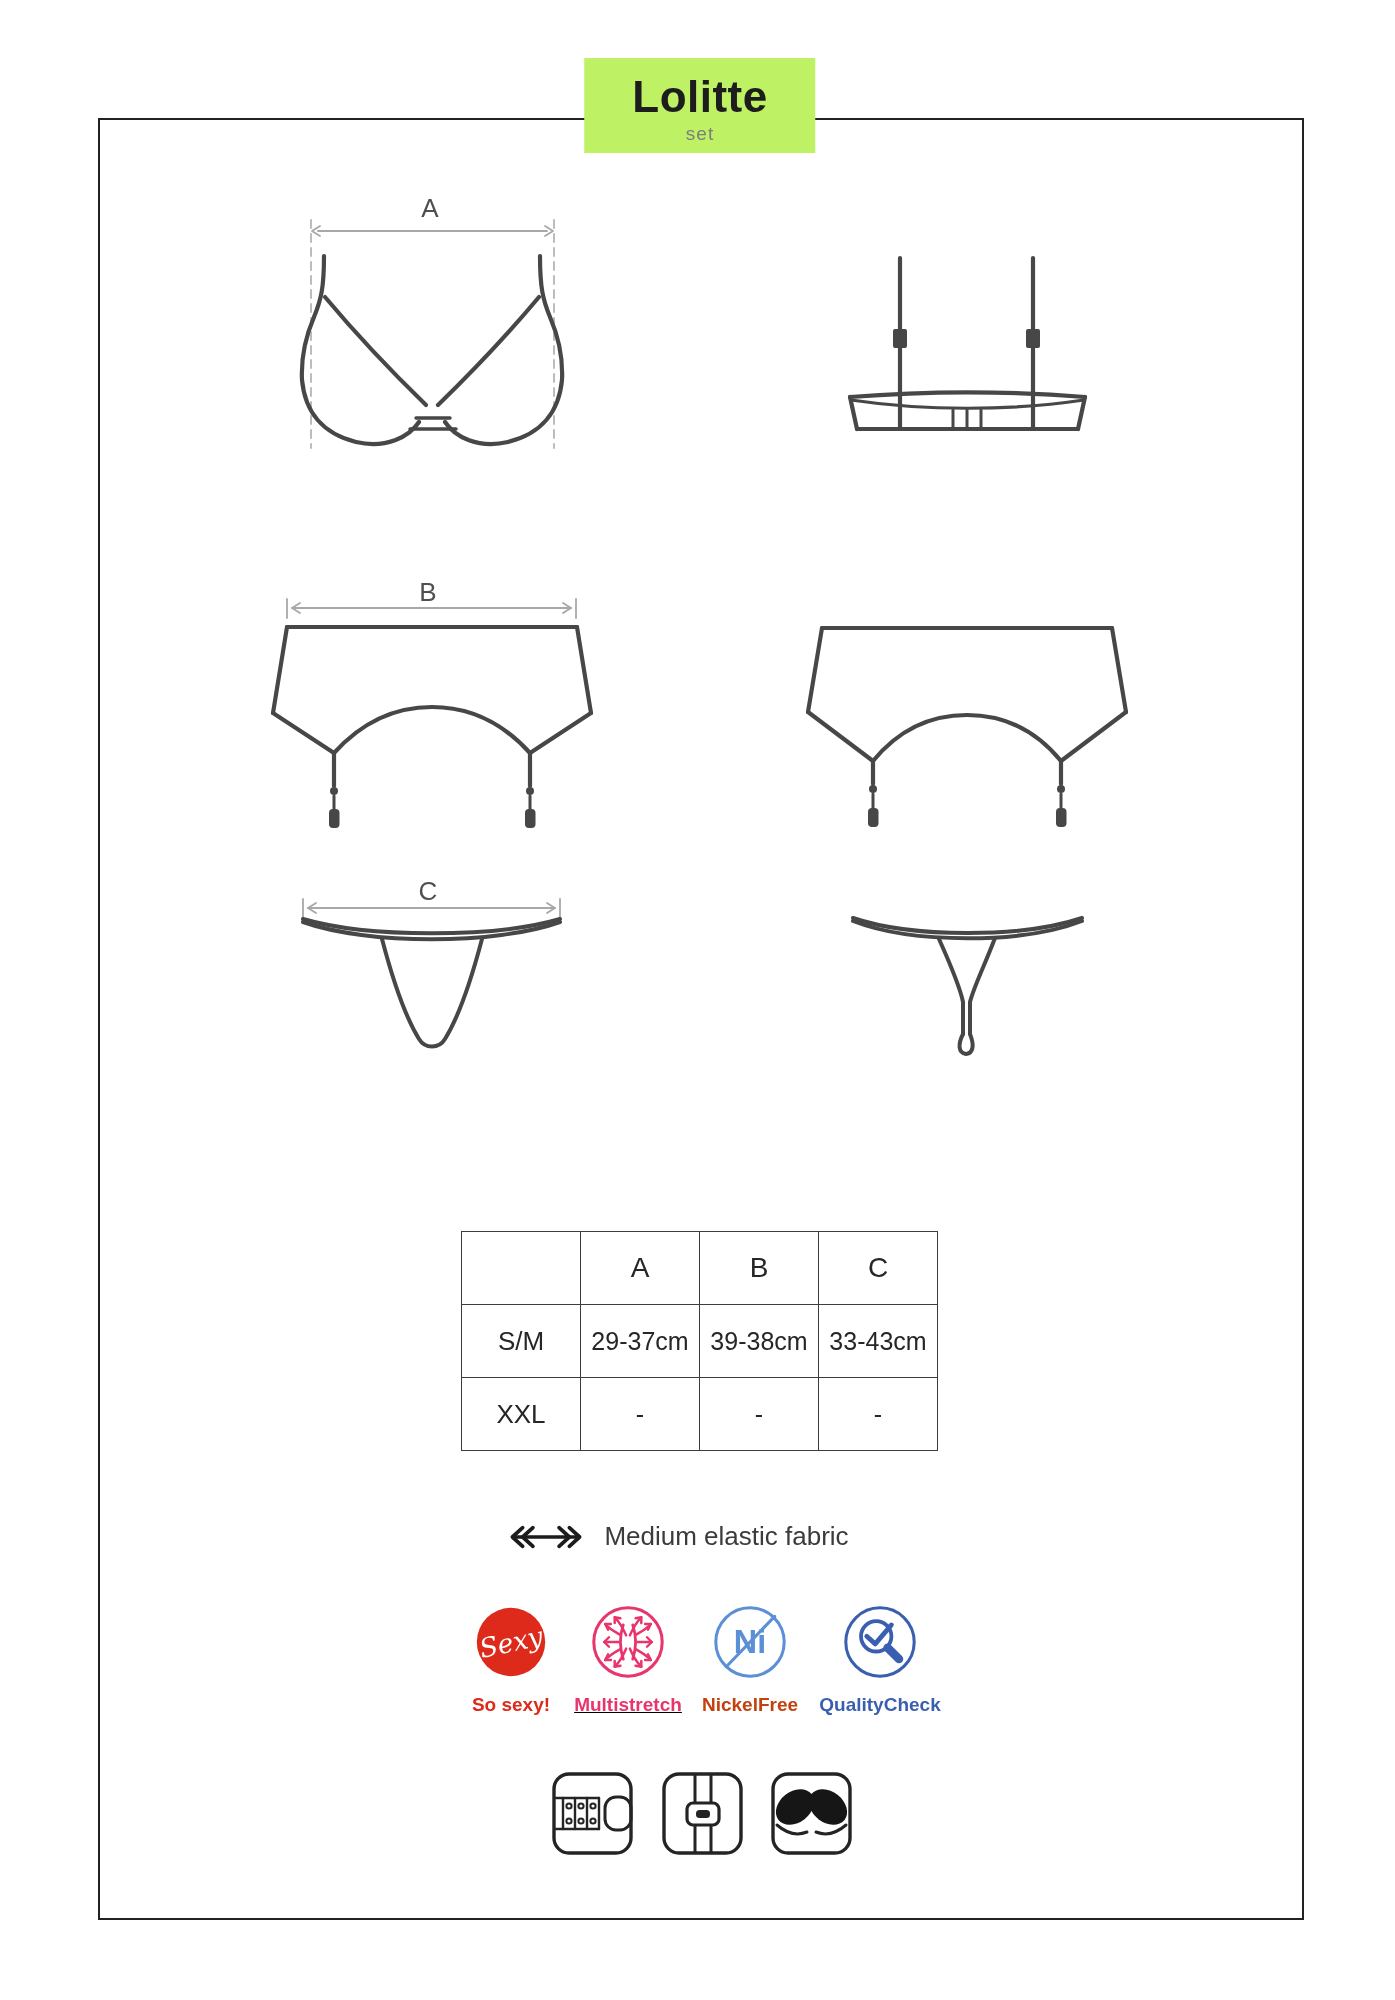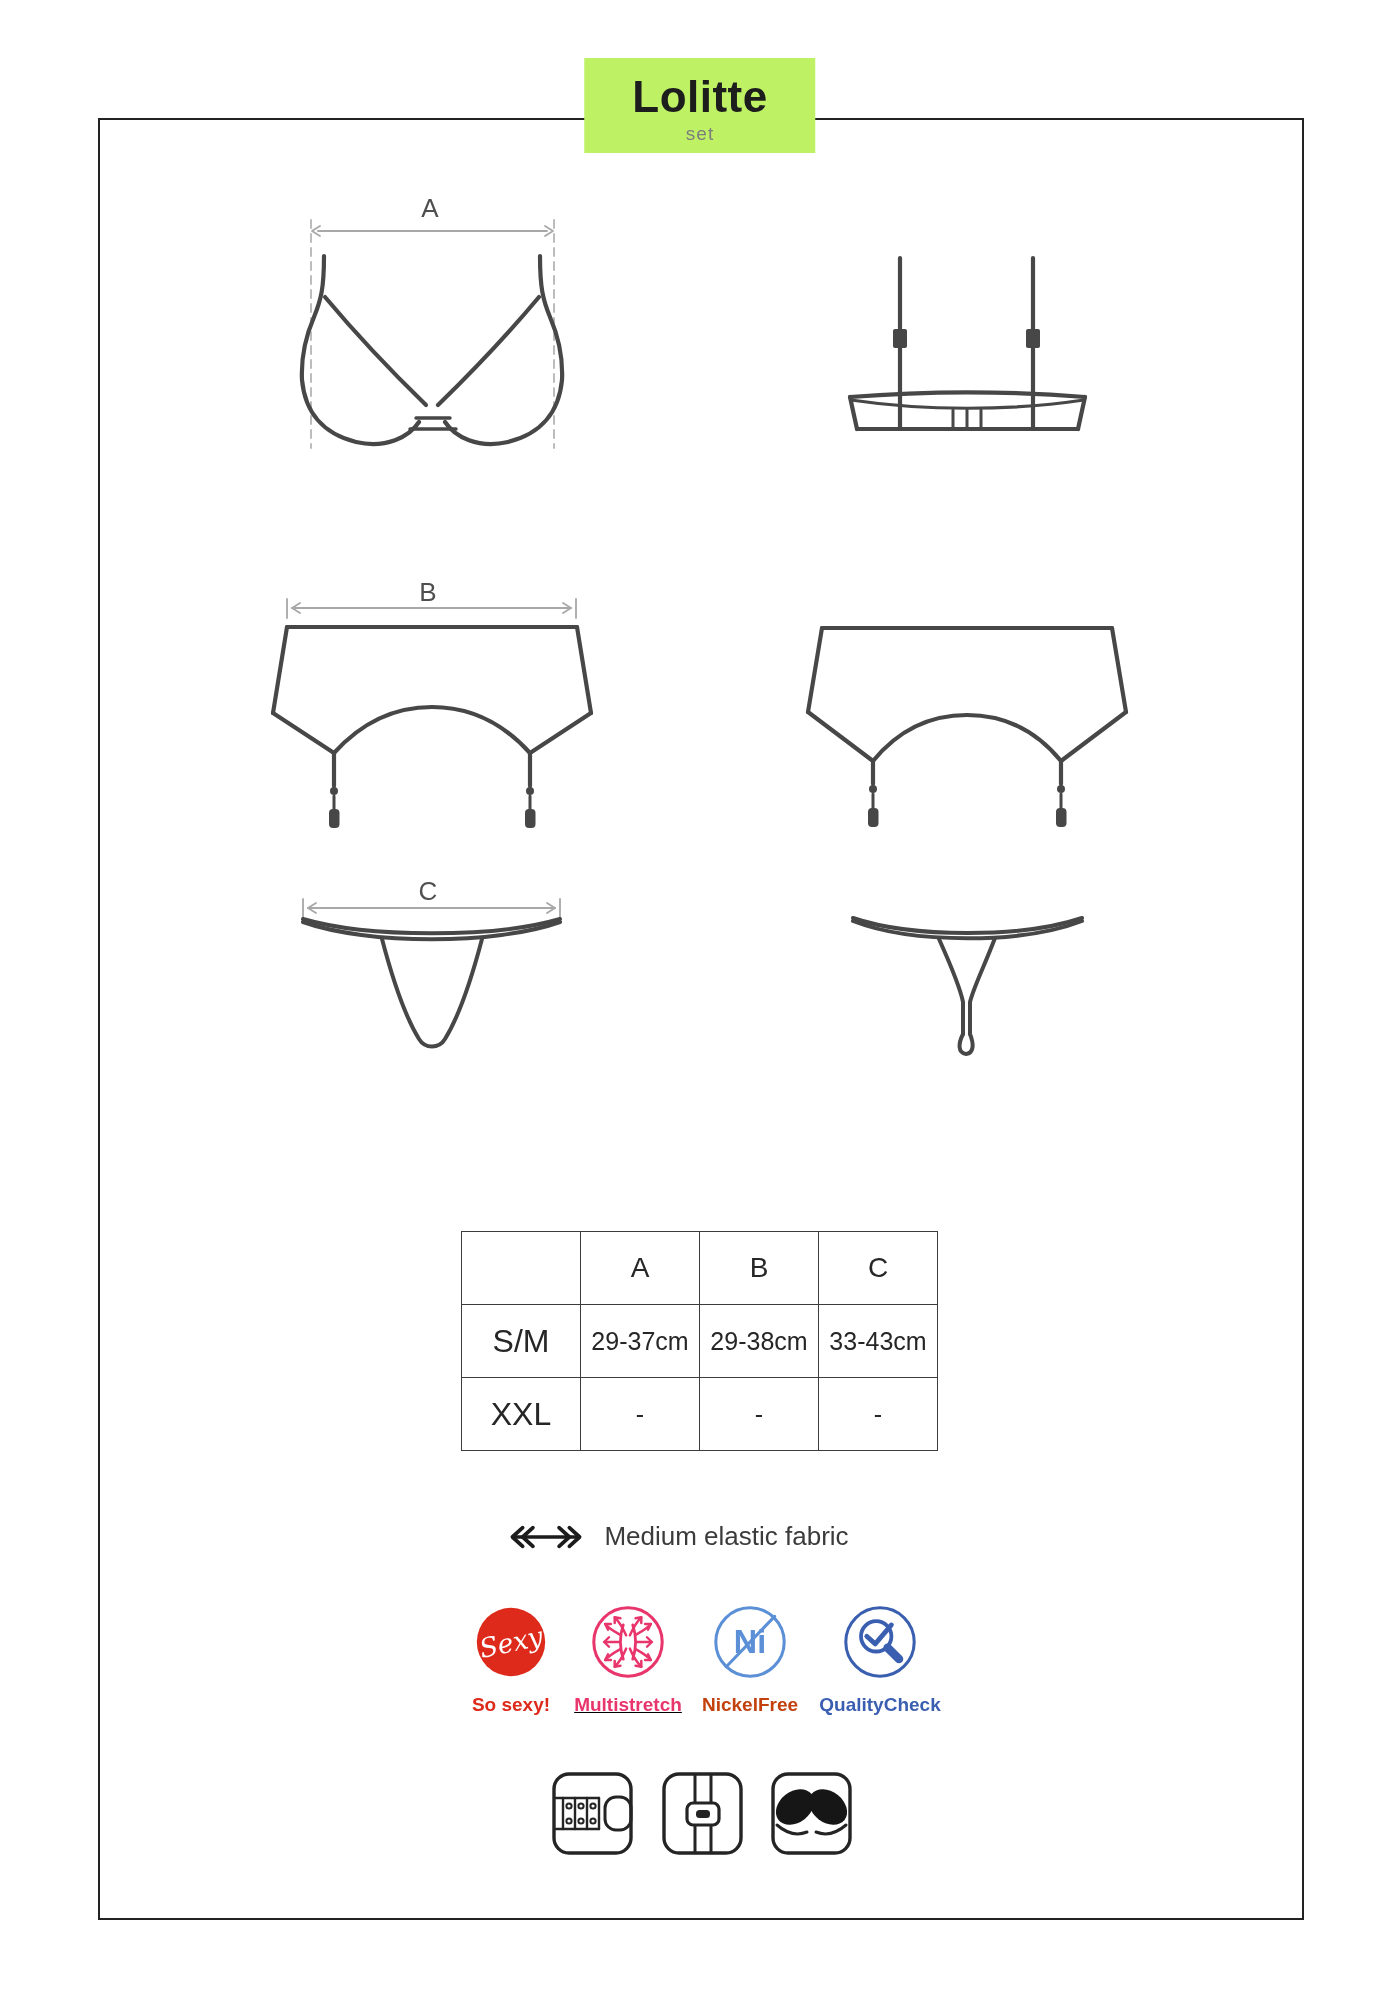--- a/index.html
+++ b/index.html
@@ -12,21 +12,21 @@
   .title{font-size:44px;font-weight:700;color:#1d1d1d;letter-spacing:.5px;line-height:1.05;}
   .subtitle{font-size:19px;color:#7d7d7d;letter-spacing:1px;margin-top:3px;}
   .art{position:absolute;left:0;top:0;width:1395px;height:2000px;z-index:1;}
   .dim-label{position:absolute;transform:translate(-50%,-50%);font-size:26px;
              color:#4f4f4f;z-index:2;}
   .size-table{position:absolute;left:461px;top:1231px;width:477px;z-index:2;
               border-collapse:collapse;table-layout:fixed;text-align:center;
               color:#262626;}
   .size-table td{border:1.5px solid #3c3c3c;height:70px;font-size:25px;}
   .size-table .hdr{font-size:28px;}
-  .size-table .rowlab{font-size:32px;}
+  .size-table .rowlab{font-size:26px;}
   .fabric-row{position:absolute;left:0;top:1521px;width:1353px;display:flex;
               justify-content:center;align-items:center;gap:16px;z-index:2;
               font-size:26px;color:#3b3b3b;}
   .feature{position:absolute;width:150px;text-align:center;top:1604px;z-index:2;}
   .feature .lab{display:block;margin-top:10px;font-size:19px;font-weight:700;}
   .f-sexy{left:436px;}  .f-sexy .lab{color:#dd2a1b;}
   .f-multi{left:553px;text-decoration:underline;} .f-multi .lab{color:#e8356b;}
   .f-nickel{left:675px;}.f-nickel .lab{color:#c2410c;}
   .f-quality{left:805px;}.f-quality .lab{color:#3a5fb0;}
 </style>
@@ -180,21 +180,21 @@
     <tbody>
         <tr>
       <td class="hdr"></td>
       <td class="hdr">A</td>
       <td class="hdr">B</td>
       <td class="hdr">C</td>
     </tr>
     <tr>
       <td class="rowlab">S/M</td>
       <td>29-37cm</td>
-      <td>29-38cm</td>
+      <td>39-38cm</td>
       <td>33-43cm</td>
     </tr>
     <tr>
       <td class="rowlab">XXL</td>
       <td>-</td>
       <td>-</td>
       <td>-</td>
     </tr>
   </tbody>
     </table>

